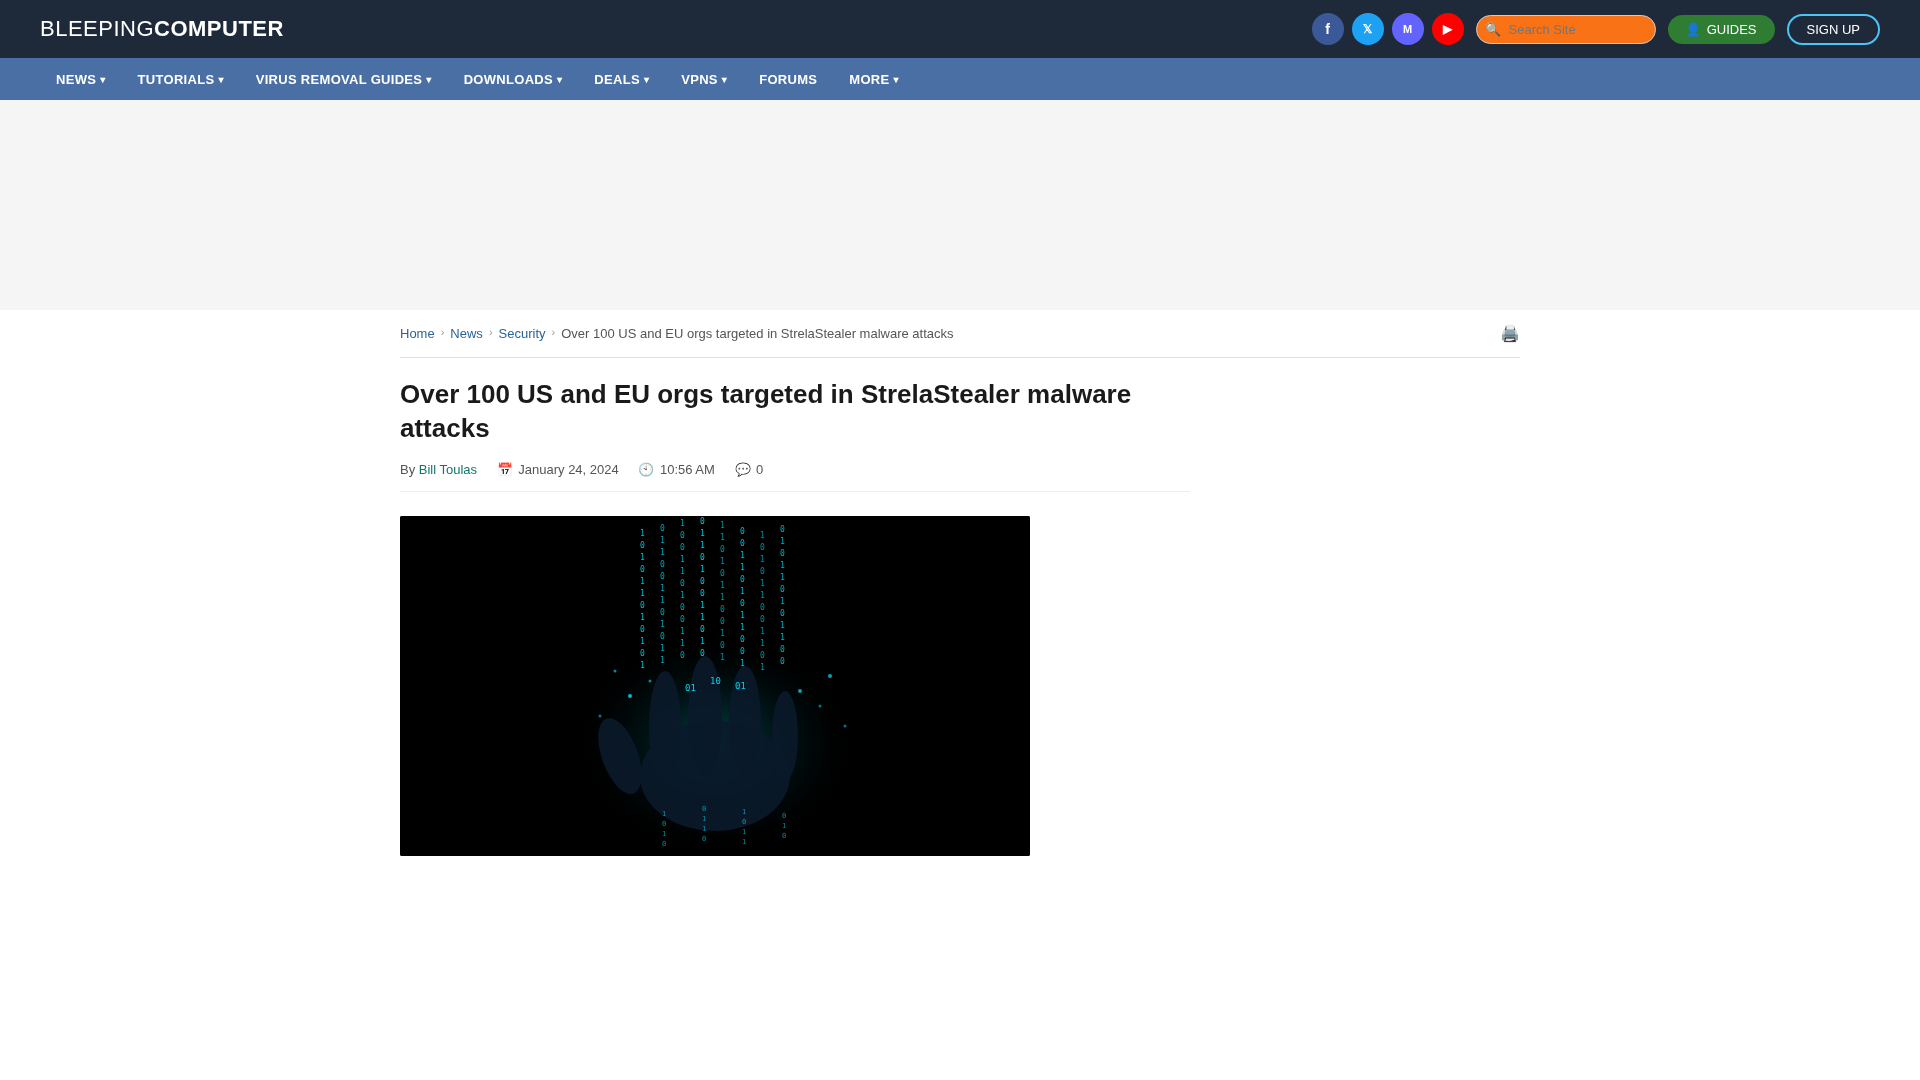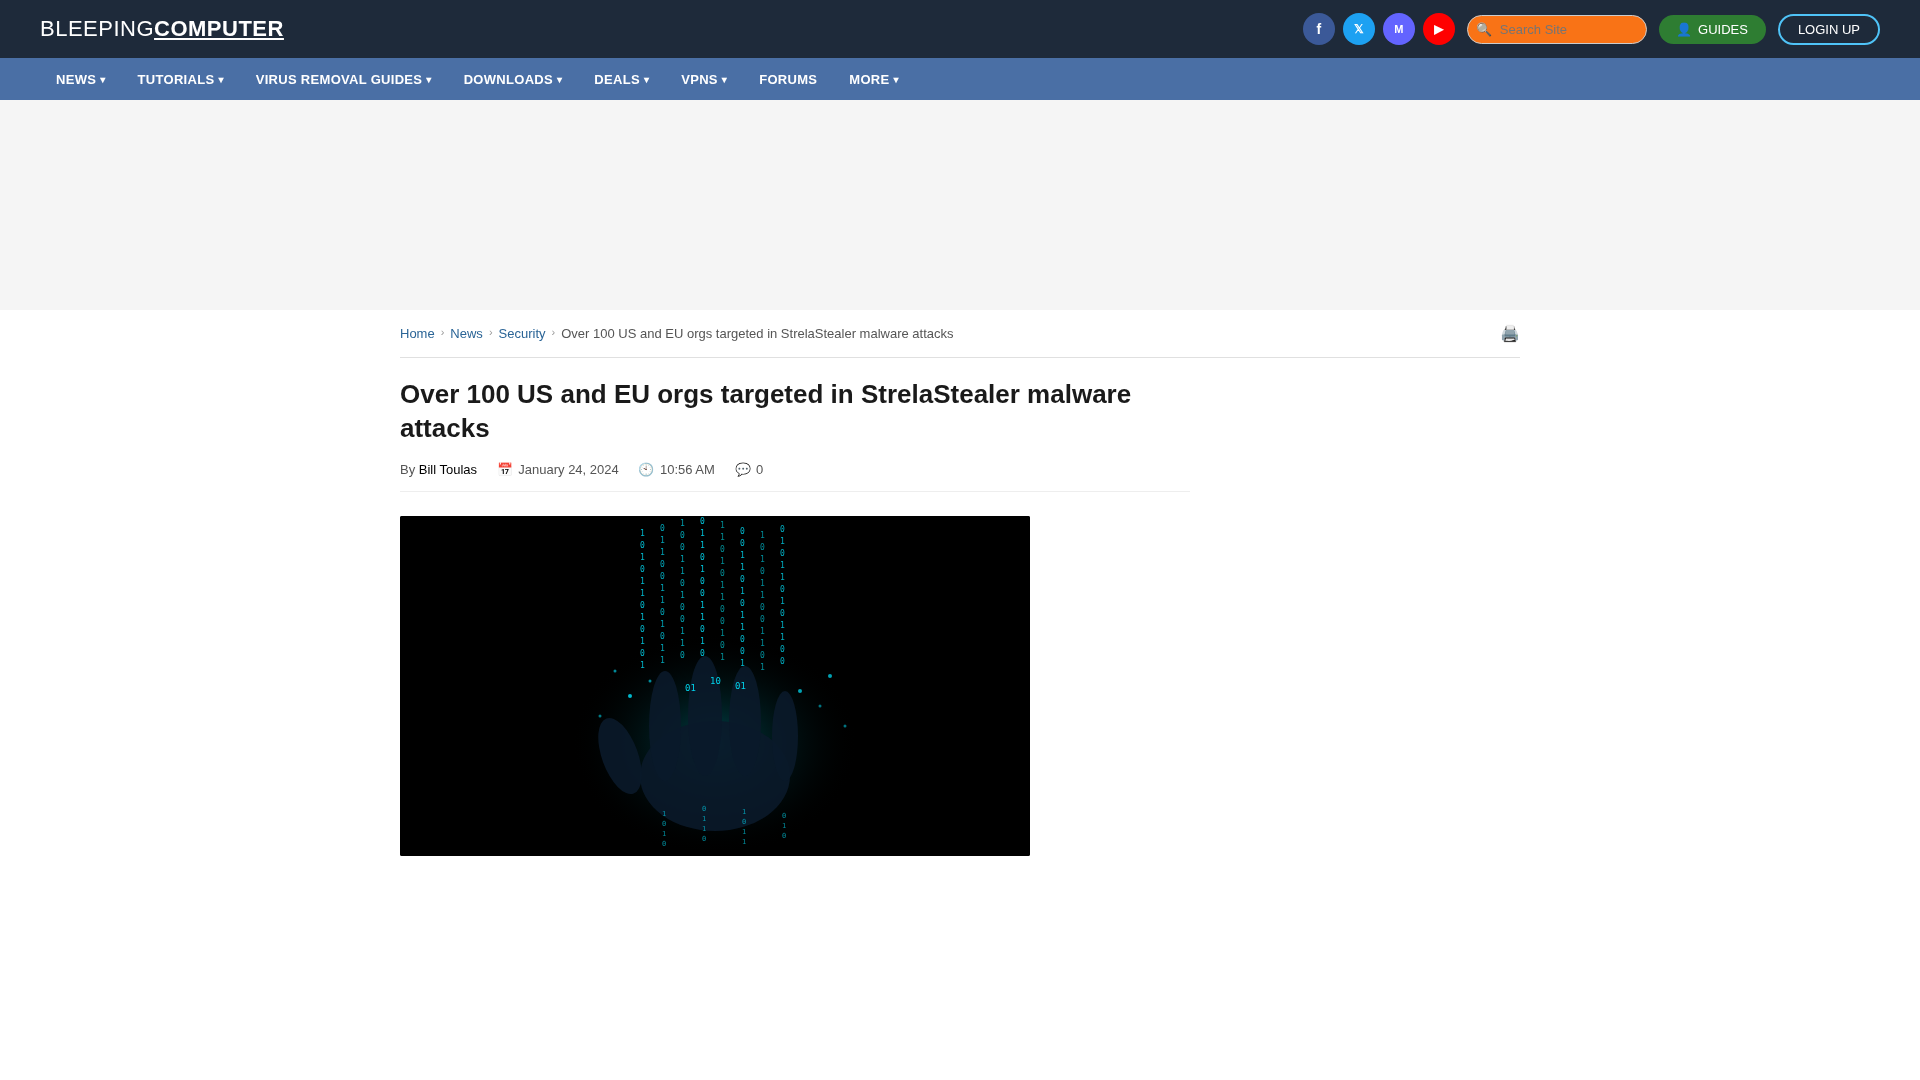--- a/index.html
+++ b/index.html
@@ -14,21 +14,21 @@
       padding: 10px 40px;
       height: 58px;
     }
     .logo {
       font-size: 22px;
       color: #fff;
       font-weight: 300;
       letter-spacing: 0.5px;
       text-decoration: none;
     }
-    .logo strong { font-weight: 700; text-decoration: underline; }
+    .logo strong { font-weight: 700; }
     .header-right {
       display: flex;
       align-items: center;
       gap: 12px;
     }
     .social-icons {
       display: flex;
       gap: 8px;
       align-items: center;
     }
@@ -186,21 +186,21 @@
       align-items: center;
       gap: 20px;
       font-size: 13px;
       color: #555;
       margin-bottom: 24px;
       padding-bottom: 14px;
       border-bottom: 1px solid #eee;
     }
     .article-meta .by { color: #555; }
     .article-meta .author-link {
-      color: #000000;
+      color: #0f766e;
       text-decoration: none;
       font-weight: 500;
     }
     .meta-item {
       display: flex;
       align-items: center;
       gap: 5px;
     }
     .meta-icon { color: #888; font-size: 13px; }
 
@@ -252,21 +252,21 @@
     </div>
     <div class="search-bar">
       <span class="search-icon-wrap">🔍</span>
       <input type="text" placeholder="Search Site" style="">
     </div>
     <button class="login-btn">
       <span>👤</span>
       <span>GUIDES</span>
     </button>
     <button class="signup-btn">
-      <span>LOGIN UP</span>
+      <span>SIGN UP</span>
     </button>
   </div>
 </header>
 
 <nav class="nav">
   <a class="nav-item" href="#">
     <span>NEWS</span>
       <span class="nav-arrow">▾</span>
   </a>
   <a class="nav-item" href="#">

